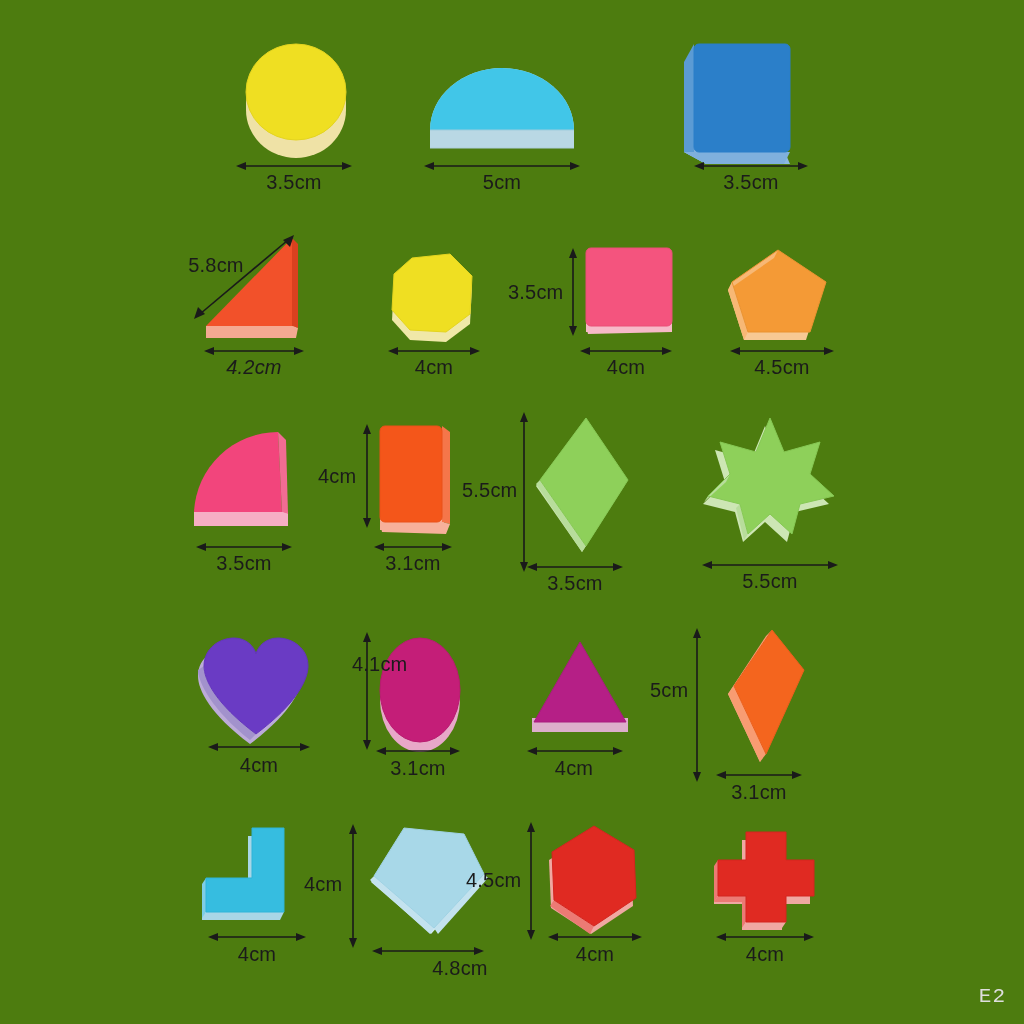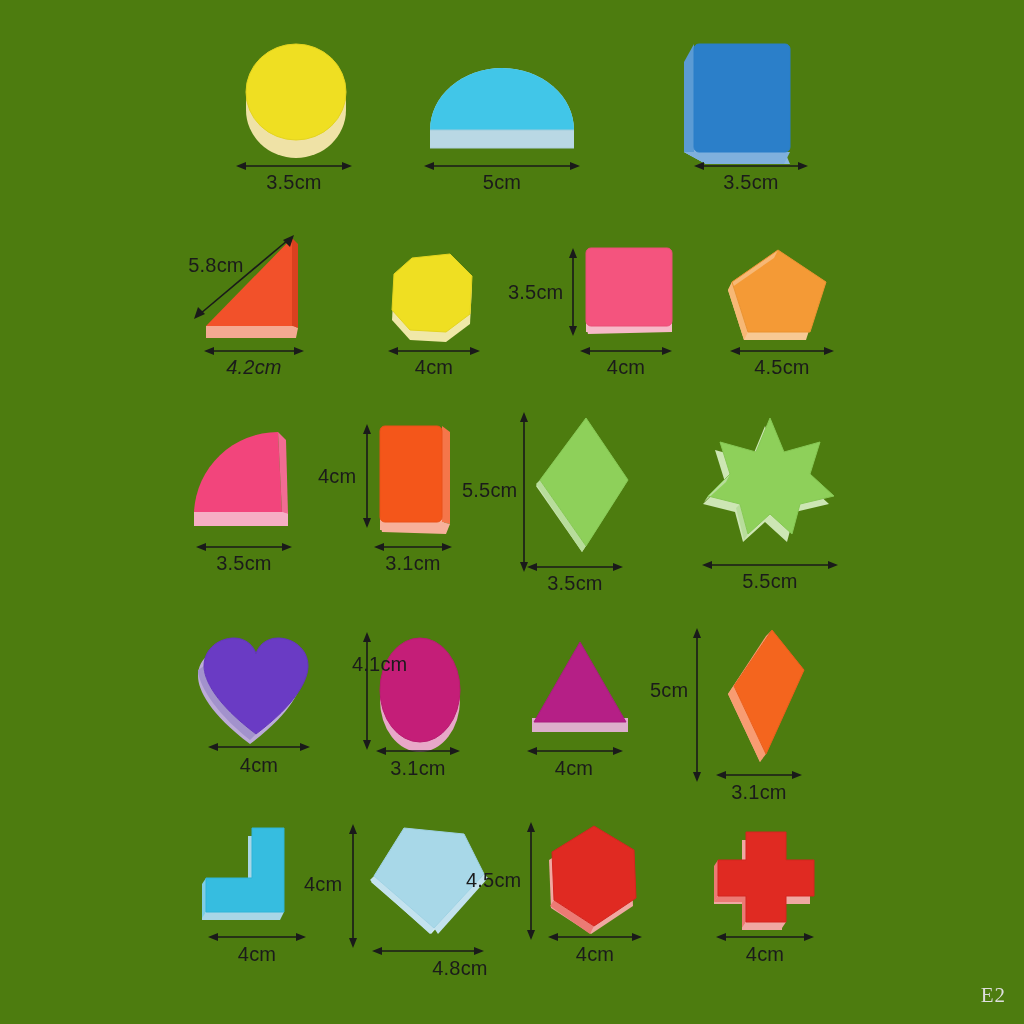--- a/index.html
+++ b/index.html
@@ -49,21 +49,21 @@
     transform: translate(-50%, -50%);
   }
   .arrow-h, .arrow-v, .arrow-d {
     position: absolute;
     overflow: visible;
   }
   .watermark {
     position: absolute;
     right: 18px;
     bottom: 16px;
-    font-family: Liberation Serif, serif;
+    font-family: Liberation Mono, monospace;
     font-size: 21px;
     color: #dedede;
     letter-spacing: 1px;
     user-select: none;
   }
 </style>
 </head>
 <body>
 
 <div id="board">

